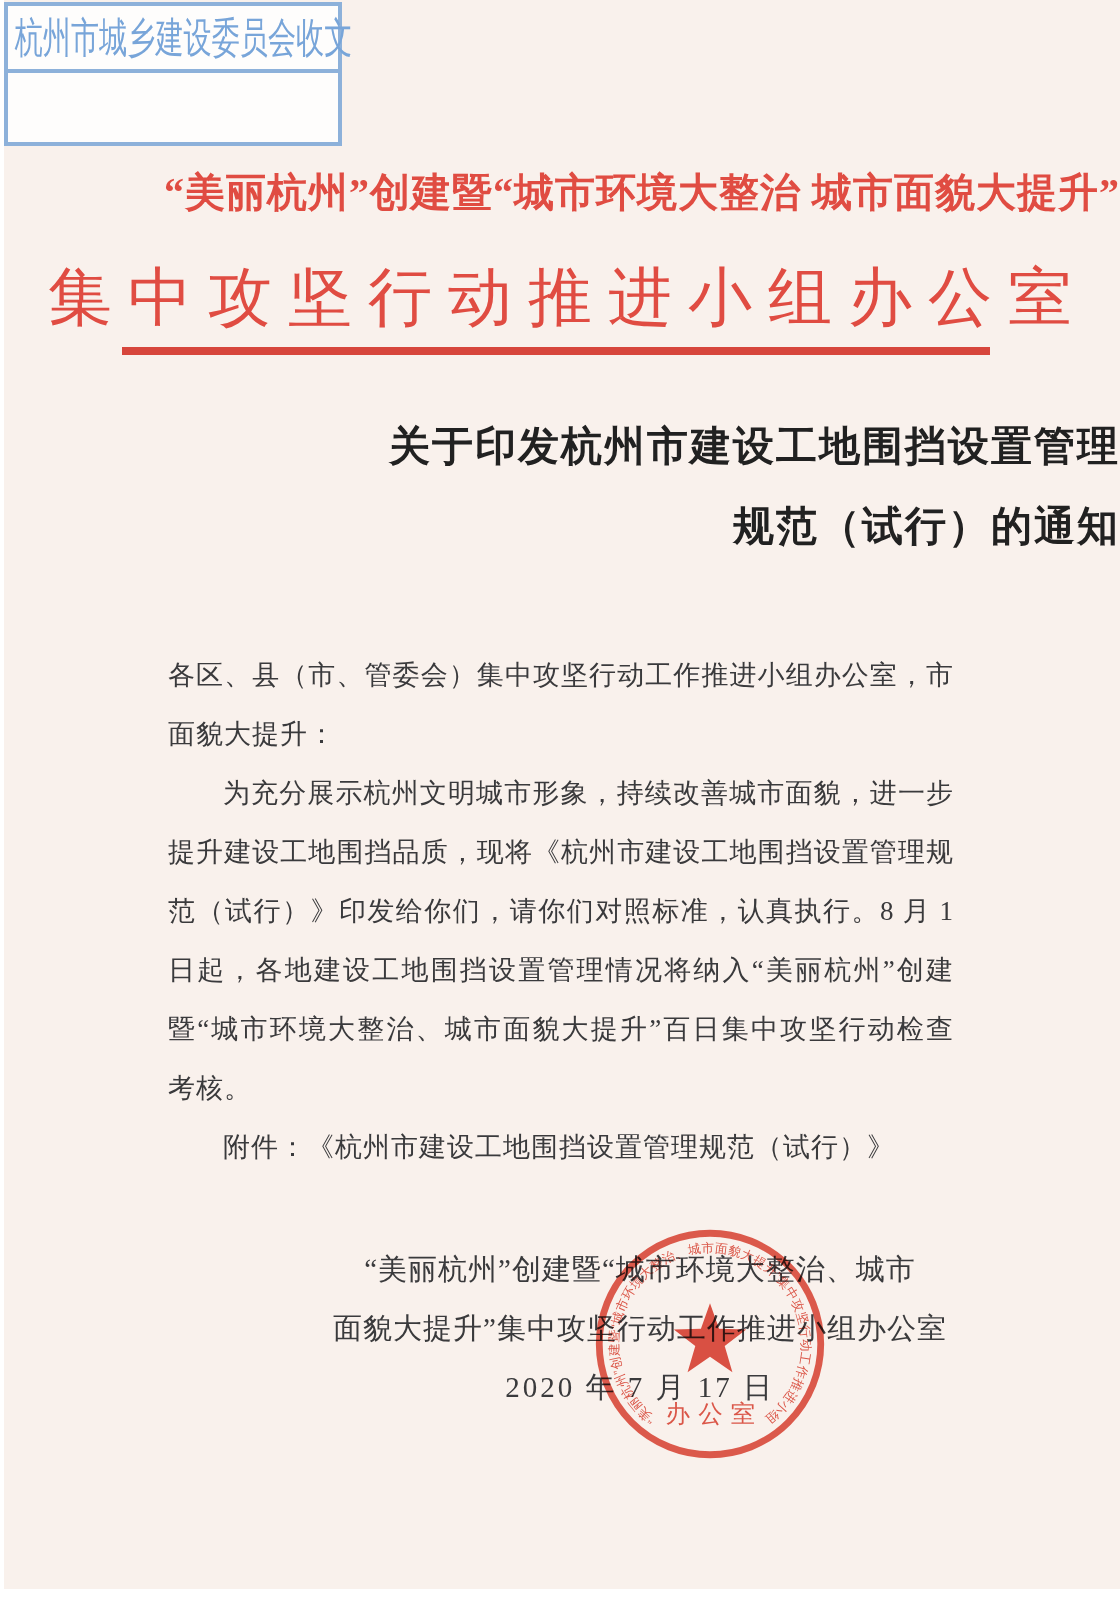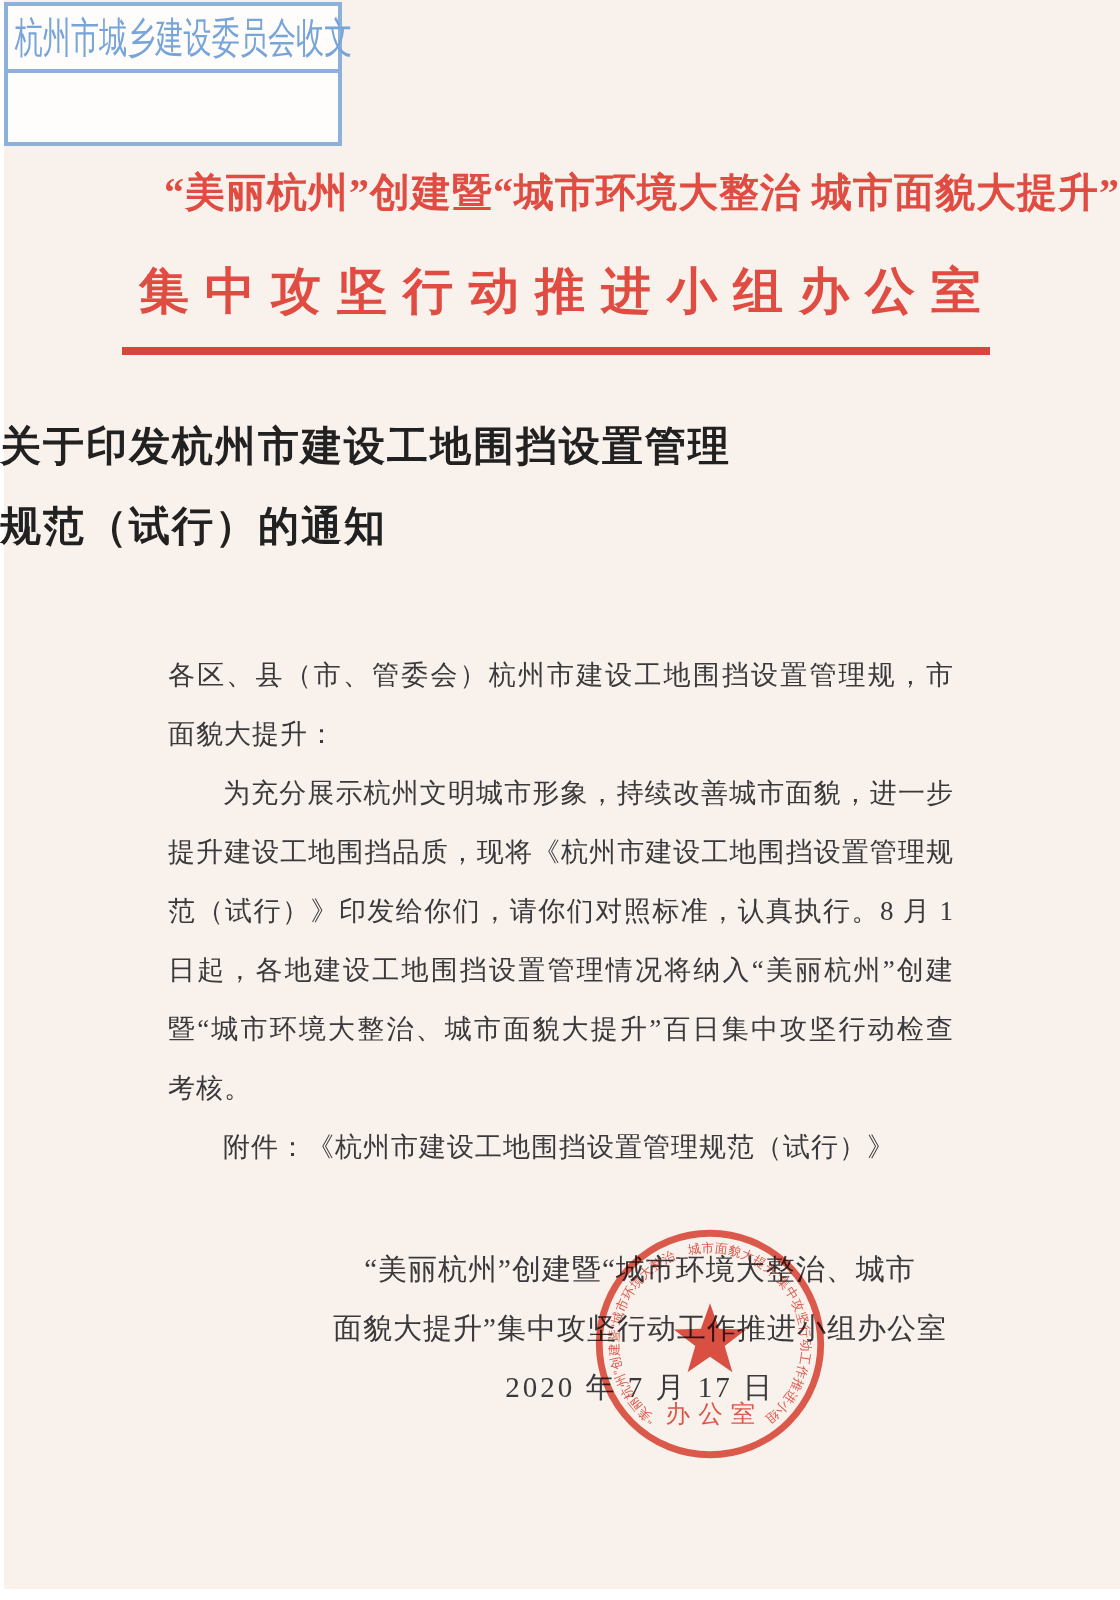--- a/index.html
+++ b/index.html
@@ -30,27 +30,27 @@
   .seg-value{color:#48494d;}
   .seg-label{color:#8db4e2;}
 
   
   .lh1{
     position:absolute;left:0;top:171px;width:1120px;text-align:right;
     font-size:40px;font-weight:700;color:#e04c42;letter-spacing:1px;line-height:1.1;
   }
   .lh2{
     position:absolute;left:0;top:266px;width:1120px;text-align:center;
-    font-size:50px;font-weight:700;color:#e04c42;letter-spacing:16px;text-indent:16px;line-height:1;
+    font-size:64px;font-weight:400;color:#e04c42;letter-spacing:16px;text-indent:16px;line-height:1;
   }
   .rule{position:absolute;left:122px;top:347px;width:868px;height:8px;background:#d7463c;}
 
   
   .title1,.title2{
-    position:absolute;left:0;width:1120px;text-align:left;
+    position:absolute;left:0;width:1120px;text-align:right;
     font-size:41px;font-weight:700;color:#212121;letter-spacing:2px;line-height:1.1;
   }
   .title1{top:424px;}
   .title2{top:504px;}
 
   
   .bodyblock{
     position:absolute;left:168px;top:646px;width:786px;
     font-size:27px;line-height:59px;color:#3a3a3c;letter-spacing:1px;
   }
@@ -86,21 +86,21 @@
   </div>
 
   <div class="lh1">“美丽杭州”创建暨“城市环境大整治 城市面貌大提升”</div>
   <div class="lh2">集中攻坚行动推进小组办公室</div>
   <div class="rule"></div>
 
   <div class="title1">关于印发杭州市建设工地围挡设置管理</div>
   <div class="title2">规范（试行）的通知</div>
 
   <div class="bodyblock">
-    <div class="line j">各区、县（市、管委会）杭州市建设工地围挡设置管理规，市</div>
+    <div class="line j">各区、县（市、管委会）集中攻坚行动工作推进小组办公室，市</div>
     <div class="line">面貌大提升：</div>
     <div class="line j ind">为充分展示杭州文明城市形象，持续改善城市面貌，进一步</div>
     <div class="line j">提升建设工地围挡品质，现将《杭州市建设工地围挡设置管理规</div>
     <div class="line j">范（试行）》印发给你们，请你们对照标准，认真执行。8 月 1</div>
     <div class="line j">日起，各地建设工地围挡设置管理情况将纳入“美丽杭州”创建</div>
     <div class="line j">暨“城市环境大整治、城市面貌大提升”百日集中攻坚行动检查</div>
     <div class="line">考核。</div>
     <div class="line ind">附件：《杭州市建设工地围挡设置管理规范（试行）》</div>
   </div>
 

